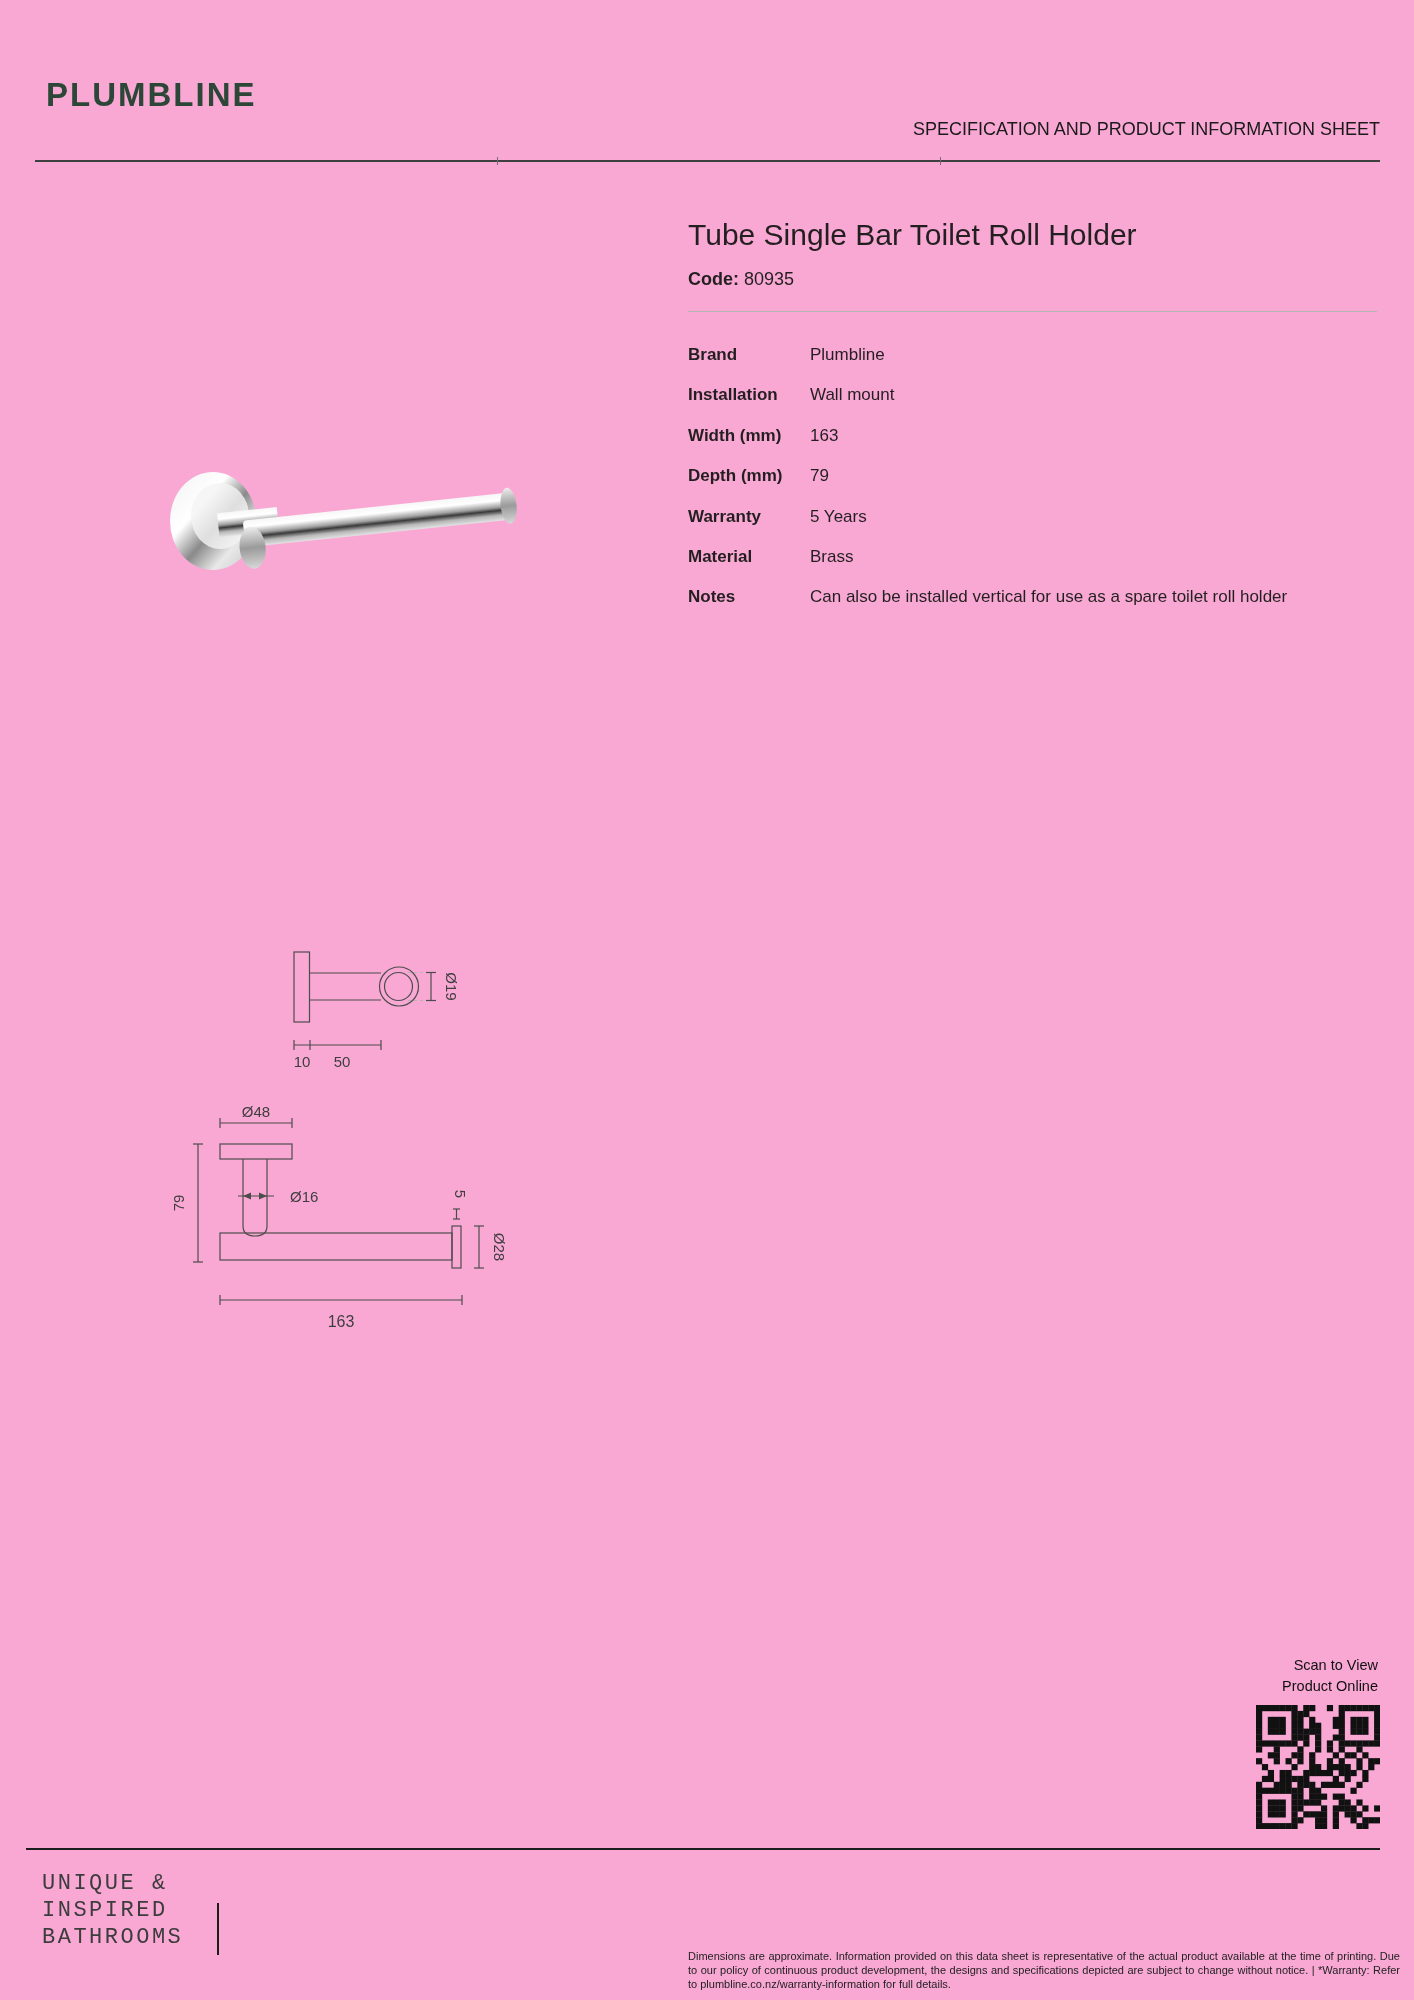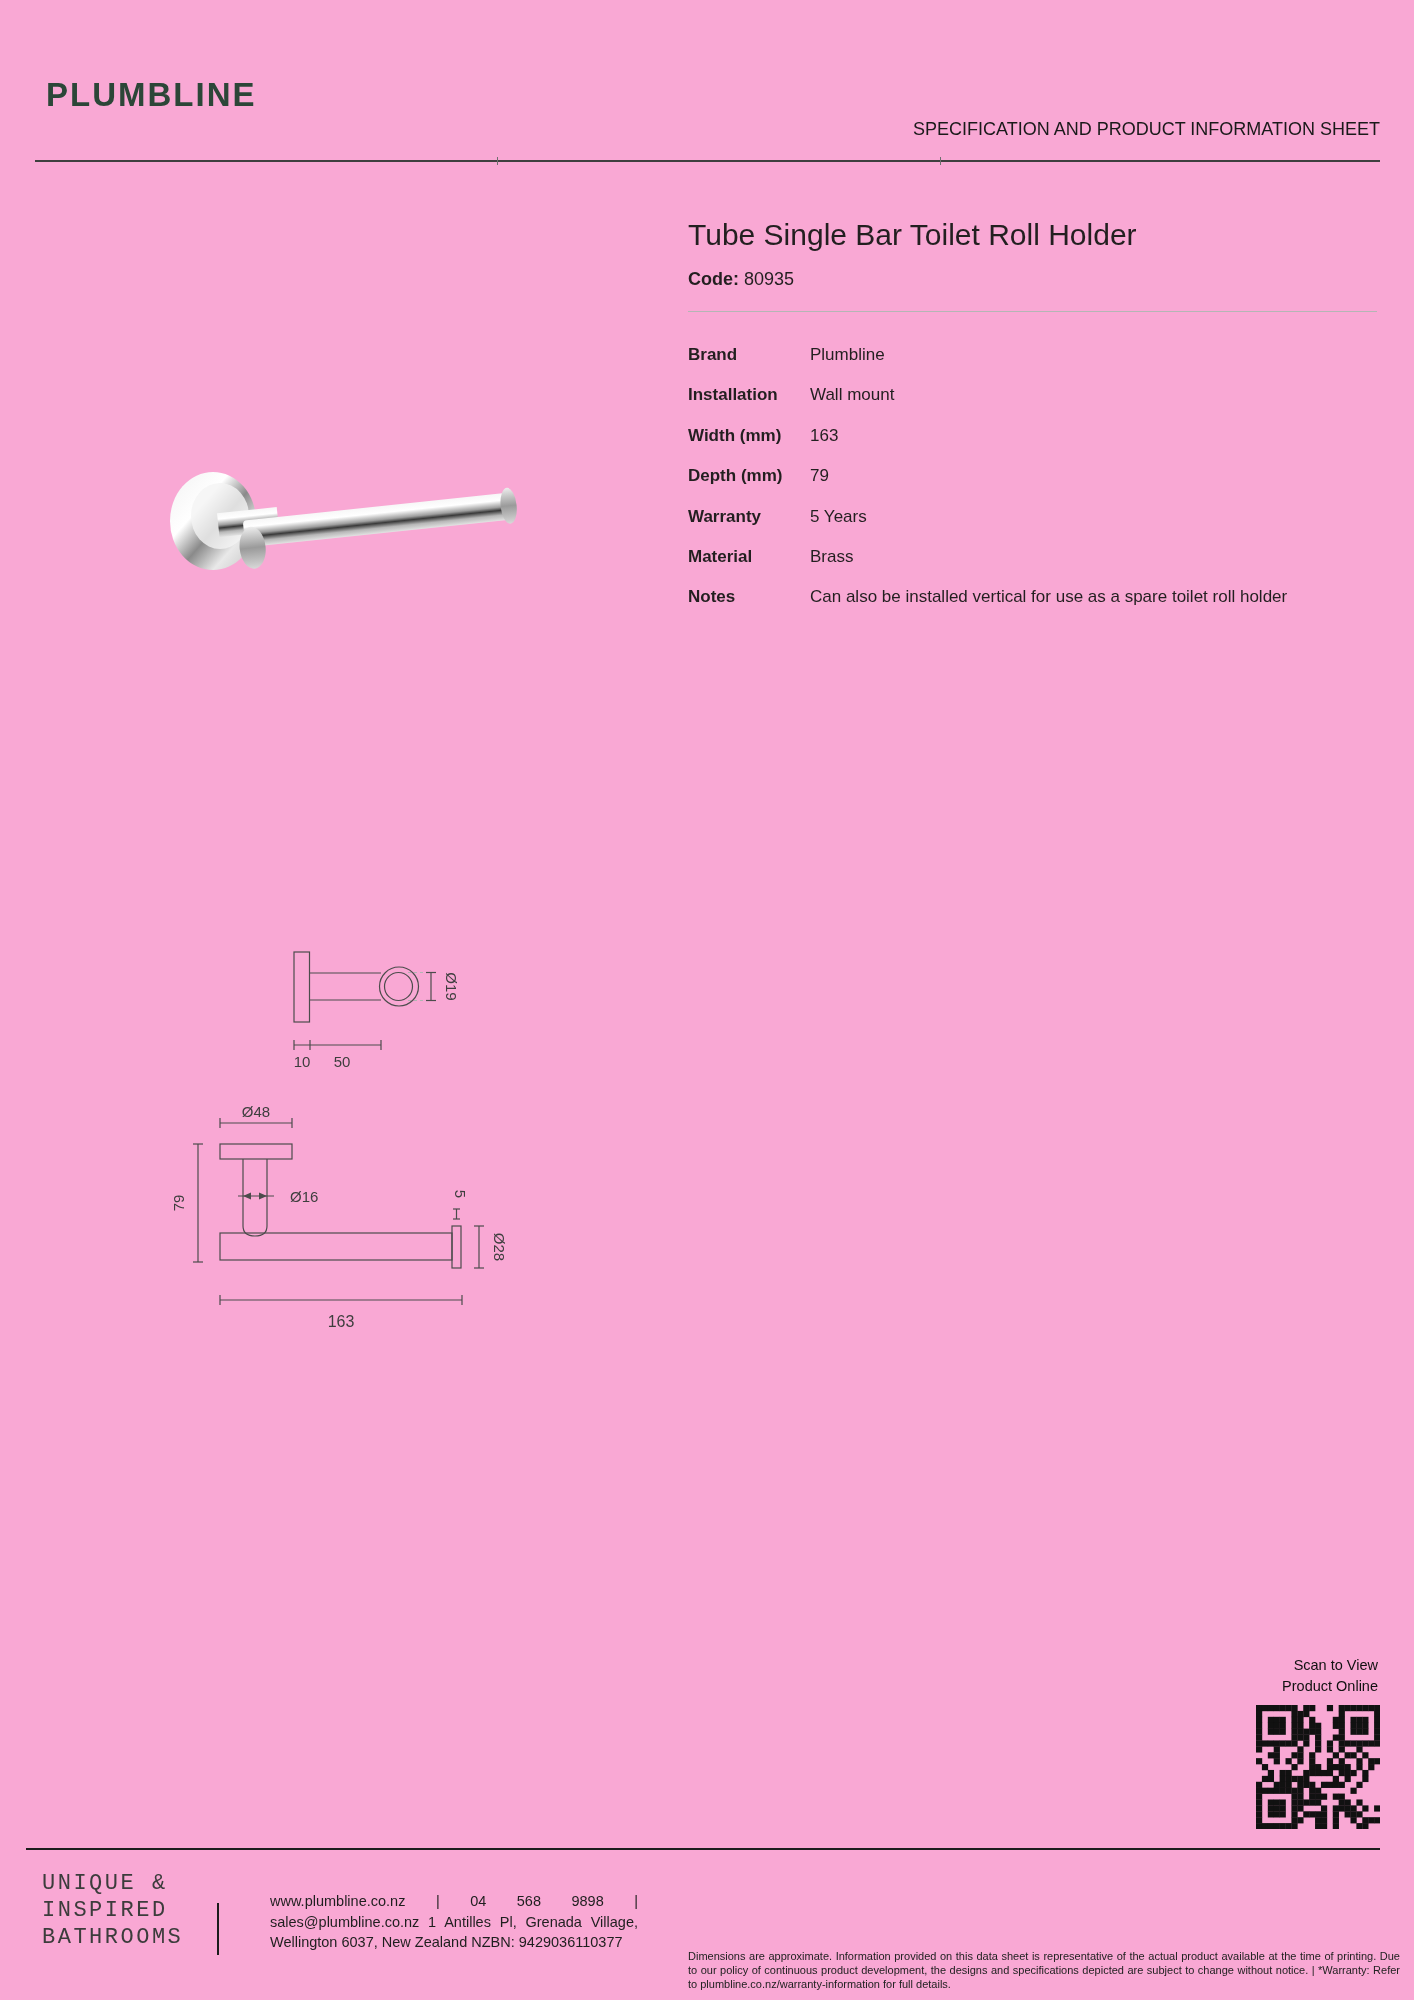--- a/index.html
+++ b/index.html
@@ -445,16 +445,15 @@
         <rect x="106.28571428571429" y="118.0952380952381" width="6.204761904761905" height="6.204761904761905" fill="#111"></rect>
       </svg></div>
 
   <div class="abs footer-rule"></div>
   <div class="abs tagline">
     <div>UNIQUE &amp;</div>
     <div>INSPIRED</div>
     <div>BATHROOMS</div>
   </div>
   <div class="abs footer-vbar"></div>
-  <div class="abs contact">www.plumbline.co.nz | 04 568 9898 | sales@plumbline.co.nz 1 Antilles Pl, Grenada Village, Wellington 6037, New Zealand NZBN: 9429036110377</div>
   <div class="abs disclaimer">Dimensions are approximate. Information provided on this data sheet is representative of the actual product available at the time of printing. Due to our policy of continuous product development, the designs and specifications depicted are subject to change without notice. | *Warranty: Refer to plumbline.co.nz/warranty-information for full details.</div>
 
 </div>
 
 </body></html>

